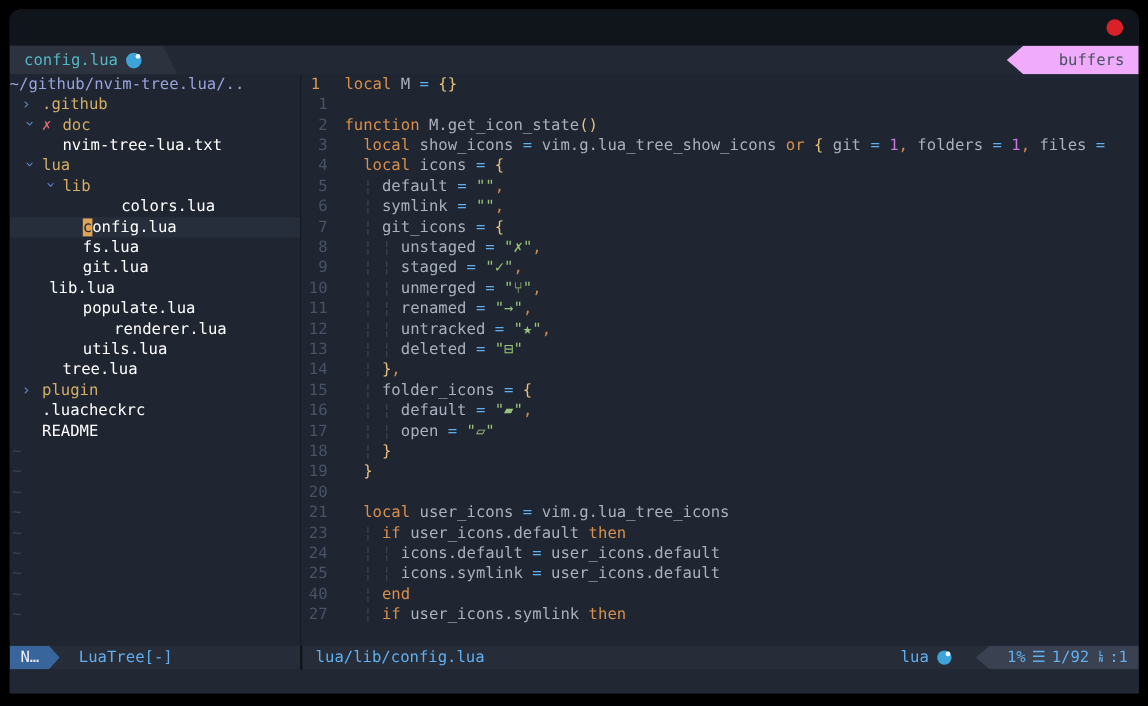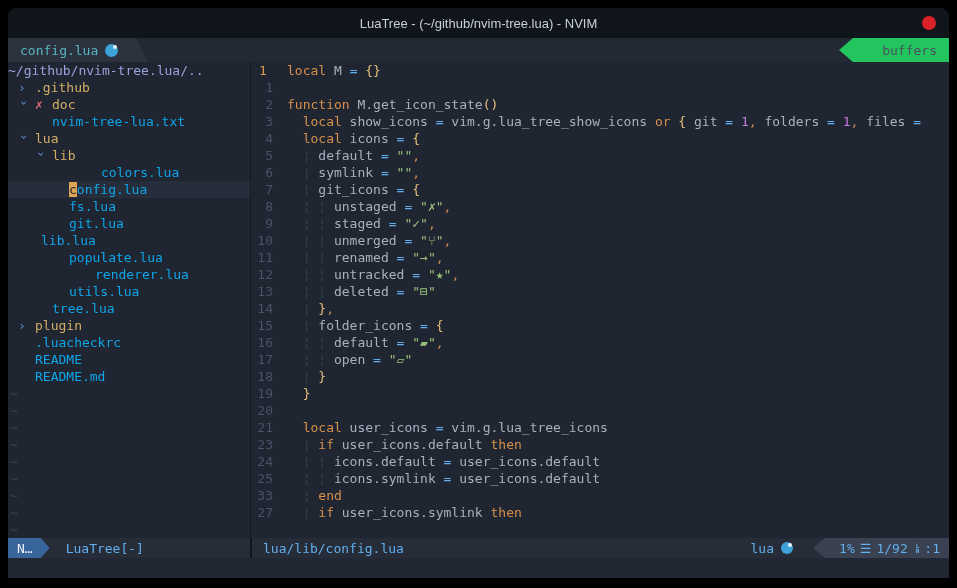--- a/index.html
+++ b/index.html
@@ -7,34 +7,34 @@
   .win{position:absolute;left:8px;top:8px;width:941px;height:570px;background:#1f2531;border-radius:9px 9px 0 0;overflow:hidden;display:flex;flex-direction:column;}
   
   .titlebar{height:30px;background:#10151c;display:flex;align-items:center;justify-content:center;position:relative;flex:none;}
   .title{color:#c9cfd9;font-family:"Liberation Sans","DejaVu Sans",sans-serif;font-size:13px;}
   .closebtn{position:absolute;right:13px;top:8px;width:14px;height:14px;border-radius:50%;background:#da2127;}
   
   .tabline{height:24px;background:#222834;display:flex;align-items:stretch;flex:none;position:relative;}
   .tab{width:128px;background:#2c323e;clip-path:polygon(0 0,calc(100% - 12px) 0,100% 100%,0 100%);display:flex;align-items:center;gap:7px;padding-left:12px;color:#56b6c2;font-size:13px;}
   .luaicon{position:relative;display:inline-block;width:13px;height:13px;border-radius:50%;background:#3ea3d8;flex:none;}
   .luaicon::after{content:"";position:absolute;top:1px;right:1px;width:4px;height:4px;border-radius:50%;background:#eaf4fb;}
-  .buffers{position:absolute;right:0;top:0;height:100%;width:110px;background:#22c55e;clip-path:polygon(14px 0,100% 0,100% 100%,14px 100%,0 50%);display:flex;align-items:center;justify-content:flex-end;padding-right:12px;box-sizing:border-box;color:#49525f;font-size:13px;}
+  .buffers{position:absolute;right:0;top:0;height:100%;width:110px;background:#f0abfc;clip-path:polygon(14px 0,100% 0,100% 100%,14px 100%,0 50%);display:flex;align-items:center;justify-content:flex-end;padding-right:12px;box-sizing:border-box;color:#49525f;font-size:13px;}
   
   .main{height:476px;display:flex;flex:none;overflow:hidden;}
   .treepane{width:242px;flex:none;overflow:hidden;font-size:13px;line-height:17px;}
   .vsep{width:1px;background:#141923;flex:none;}
   .codepane{width:698px;flex:none;overflow:hidden;font-size:13px;line-height:17px;}
   .trow{height:17px;white-space:pre;box-sizing:border-box;}
   .trow.cursorline{background:#272e3b;}
   .tr-root{color:#99a3db;}
   .tr-chev{display:inline-block;width:17px;color:#5d87c2;}
   .tr-chev.tr-down{transform:rotate(90deg);transform-origin:6px 9px;}
   .tr-gitx{display:inline-block;width:17px;color:#e06c75;}
   .tr-folder{color:#d3ae66;}
-  .tr-file{color:#0ea5e9;}
+  .tr-file{color:#ffffff;}
   .tr-tilde{color:#3a4355;}
   .tr-cursor{background:#e0a458;color:#1f2531;}
   
   .crow{height:17px;white-space:pre;}
   .gut{display:inline-block;width:36px;box-sizing:border-box;text-align:right;padding-right:14px;color:#495368;}
   .gut.gcur{text-align:left;padding-left:8px;padding-right:0;color:#d99a52;}
   .tk-kw{color:#d8904c;}
   .tk-id{color:#a9b1be;}
   .tk-op{color:#61afef;}
   .tk-br{color:#e5c07b;}
@@ -57,21 +57,20 @@
   
   .cmdline{height:20px;background:#212733;flex:none;}
 </style>
 </head>
 <body>
 
 <div class="page">
   <div class="win">
 
     <div class="titlebar">
-      <span class="title">LuaTree - (~/github/nvim-tree.lua) - NVIM</span>
       <span class="closebtn"></span>
     </div>
 
     <div class="tabline">
       <div class="tab">
         <span>config.lua</span>
         <span class="luaicon"></span>
       </div>
       <div class="buffers">
         <span>buffers</span>
@@ -91,21 +90,20 @@
           <div class="trow" style="padding-left: 61px;"><span class="tr-file">fs.lua</span></div>
           <div class="trow" style="padding-left: 61px;"><span class="tr-file">git.lua</span></div>
           <div class="trow" style="padding-left: 33px;"><span class="tr-file">lib.lua</span></div>
           <div class="trow" style="padding-left: 61px;"><span class="tr-file">populate.lua</span></div>
           <div class="trow" style="padding-left: 87px;"><span class="tr-file">renderer.lua</span></div>
           <div class="trow" style="padding-left: 61px;"><span class="tr-file">utils.lua</span></div>
           <div class="trow" style="padding-left: 44px;"><span class="tr-file">tree.lua</span></div>
           <div class="trow" style="padding-left: 10px;"><span class="tr-chev">›</span><span class="tr-folder">plugin</span></div>
           <div class="trow" style="padding-left: 27px;"><span class="tr-file">.luacheckrc</span></div>
           <div class="trow" style="padding-left: 27px;"><span class="tr-file">README</span></div>
-          <div class="trow" style="padding-left: 27px;"><span class="tr-file">README.md</span></div>
           <div class="trow" style="padding-left: 2px;"><span class="tr-tilde">~</span></div>
           <div class="trow" style="padding-left: 2px;"><span class="tr-tilde">~</span></div>
           <div class="trow" style="padding-left: 2px;"><span class="tr-tilde">~</span></div>
           <div class="trow" style="padding-left: 2px;"><span class="tr-tilde">~</span></div>
           <div class="trow" style="padding-left: 2px;"><span class="tr-tilde">~</span></div>
           <div class="trow" style="padding-left: 2px;"><span class="tr-tilde">~</span></div>
           <div class="trow" style="padding-left: 2px;"><span class="tr-tilde">~</span></div>
           <div class="trow" style="padding-left: 2px;"><span class="tr-tilde">~</span></div>
           <div class="trow" style="padding-left: 2px;"><span class="tr-tilde">~</span></div>
         </div>
@@ -129,21 +127,21 @@
           <div class="crow"><span class="gut">15</span><span class="tk-id">  </span><span class="tk-g">¦</span><span class="tk-id"> folder_icons </span><span class="tk-op">=</span><span class="tk-id"> </span><span class="tk-br">{</span></div>
           <div class="crow"><span class="gut">16</span><span class="tk-id">  </span><span class="tk-g">¦</span><span class="tk-id"> </span><span class="tk-g">¦</span><span class="tk-id"> default </span><span class="tk-op">=</span><span class="tk-id"> </span><span class="tk-str">"▰"</span><span class="tk-cm">,</span></div>
           <div class="crow"><span class="gut">17</span><span class="tk-id">  </span><span class="tk-g">¦</span><span class="tk-id"> </span><span class="tk-g">¦</span><span class="tk-id"> open </span><span class="tk-op">=</span><span class="tk-id"> </span><span class="tk-str">"▱"</span></div>
           <div class="crow"><span class="gut">18</span><span class="tk-id">  </span><span class="tk-g">¦</span><span class="tk-id"> </span><span class="tk-br">}</span></div>
           <div class="crow"><span class="gut">19</span><span class="tk-id">  </span><span class="tk-br">}</span></div>
           <div class="crow"><span class="gut">20</span></div>
           <div class="crow"><span class="gut">21</span><span class="tk-id">  </span><span class="tk-kw">local</span><span class="tk-id"> user_icons </span><span class="tk-op">=</span><span class="tk-id"> vim.g.lua_tree_icons</span></div>
           <div class="crow"><span class="gut">23</span><span class="tk-id">  </span><span class="tk-g">¦</span><span class="tk-id"> </span><span class="tk-kw">if</span><span class="tk-id"> user_icons.default </span><span class="tk-kw">then</span></div>
           <div class="crow"><span class="gut">24</span><span class="tk-id">  </span><span class="tk-g">¦</span><span class="tk-id"> </span><span class="tk-g">¦</span><span class="tk-id"> icons.default </span><span class="tk-op">=</span><span class="tk-id"> user_icons.default</span></div>
           <div class="crow"><span class="gut">25</span><span class="tk-id">  </span><span class="tk-g">¦</span><span class="tk-id"> </span><span class="tk-g">¦</span><span class="tk-id"> icons.symlink </span><span class="tk-op">=</span><span class="tk-id"> user_icons.default</span></div>
-          <div class="crow"><span class="gut">33</span><span class="tk-id">  </span><span class="tk-g">¦</span><span class="tk-id"> </span><span class="tk-kw">end</span></div>
+          <div class="crow"><span class="gut">40</span><span class="tk-id">  </span><span class="tk-g">¦</span><span class="tk-id"> </span><span class="tk-kw">end</span></div>
           <div class="crow"><span class="gut">27</span><span class="tk-id">  </span><span class="tk-g">¦</span><span class="tk-id"> </span><span class="tk-kw">if</span><span class="tk-id"> user_icons.symlink </span><span class="tk-kw">then</span></div>
         </div>
     </div>
 
     <div class="statusline">
       <div class="stl-left">
         <span class="modeseg">N…</span>
         <span class="stl-tree-label">LuaTree[-]</span>
       </div>
       <div class="stl-gap"></div>

